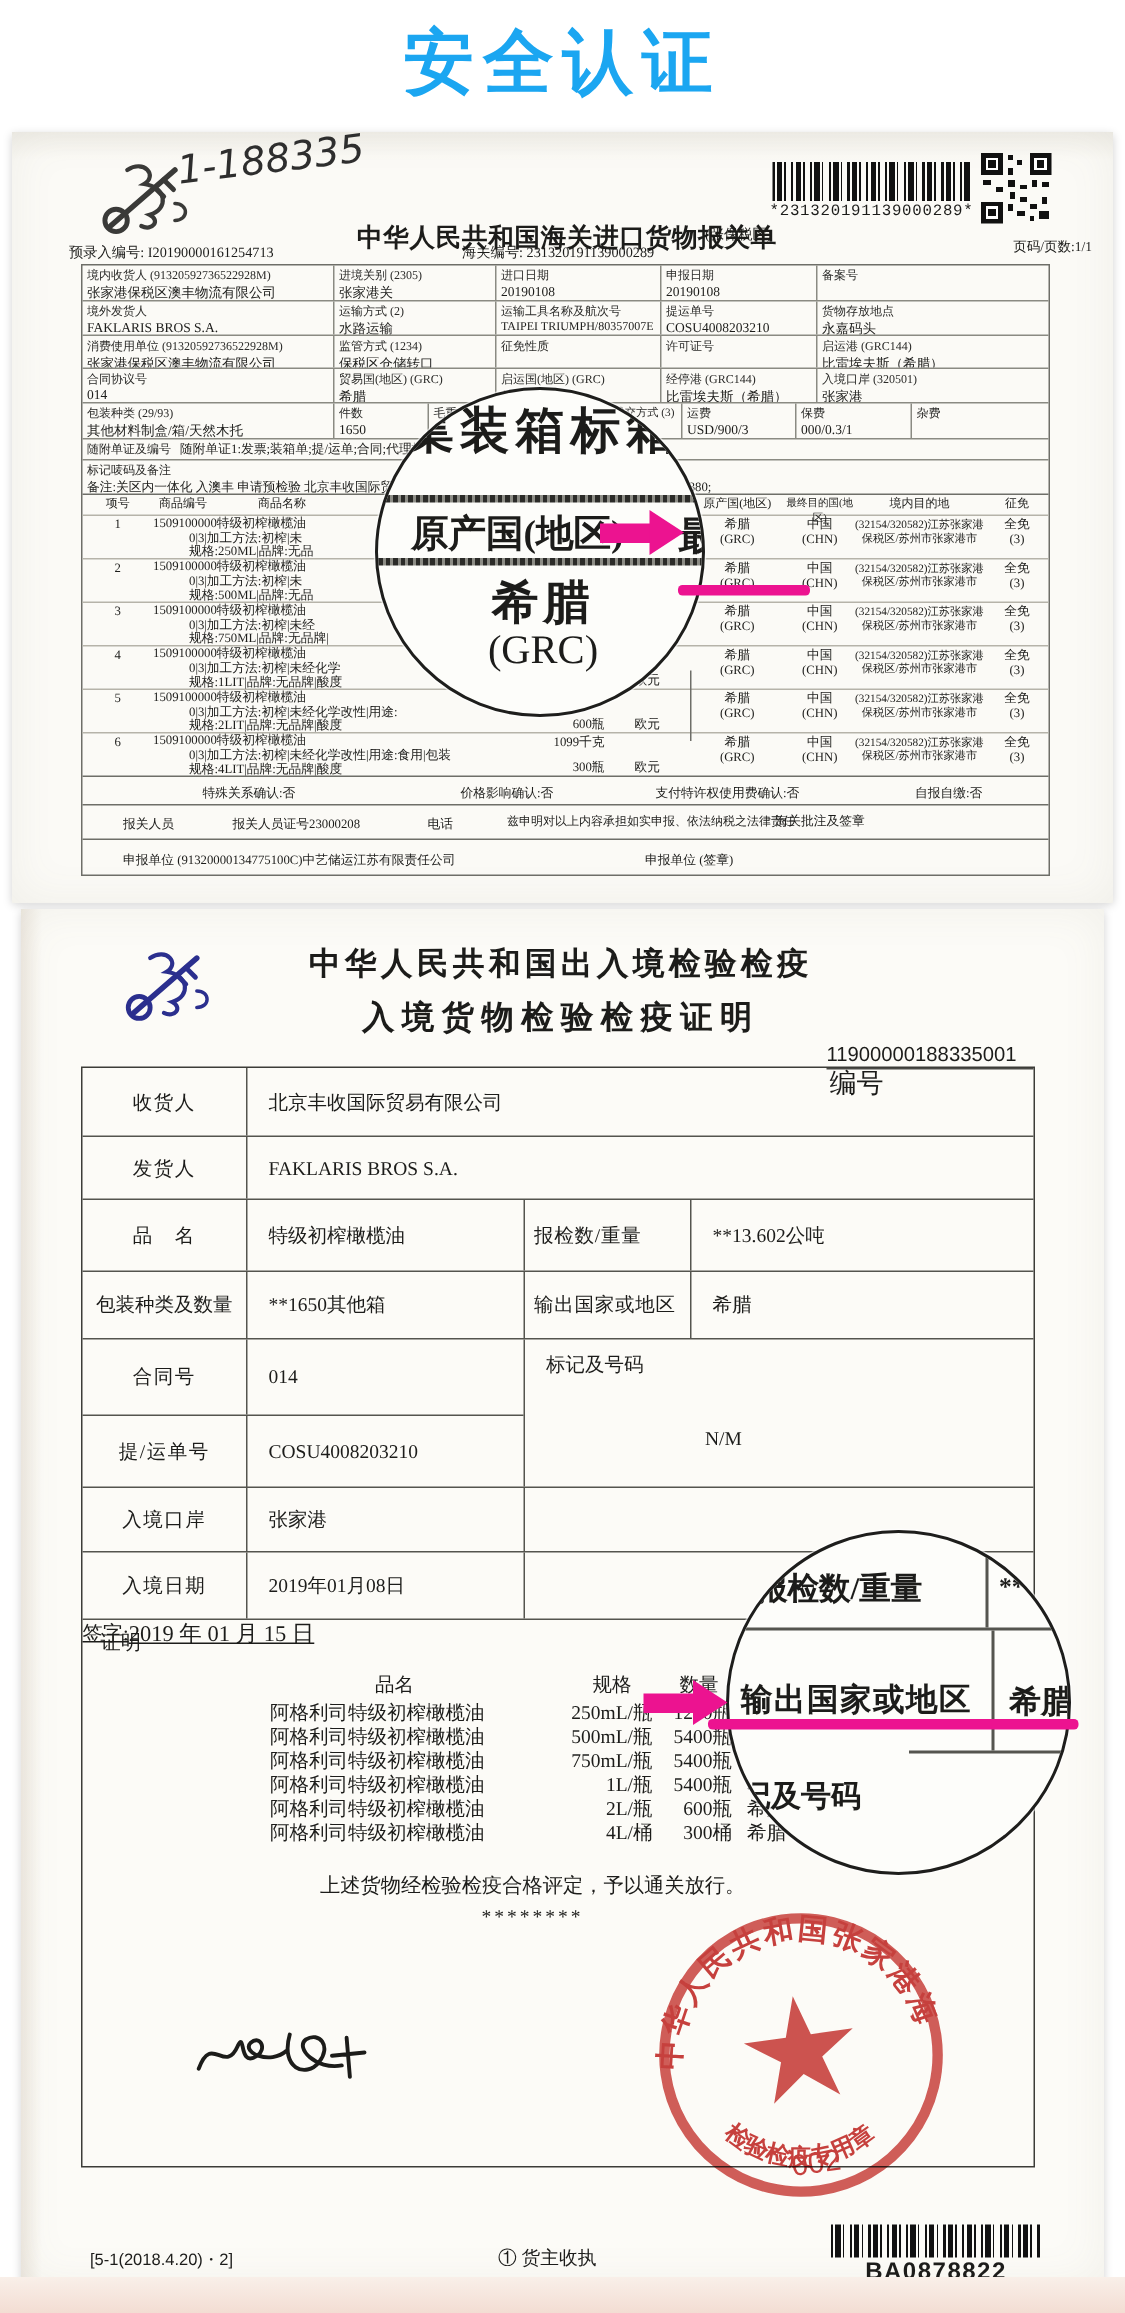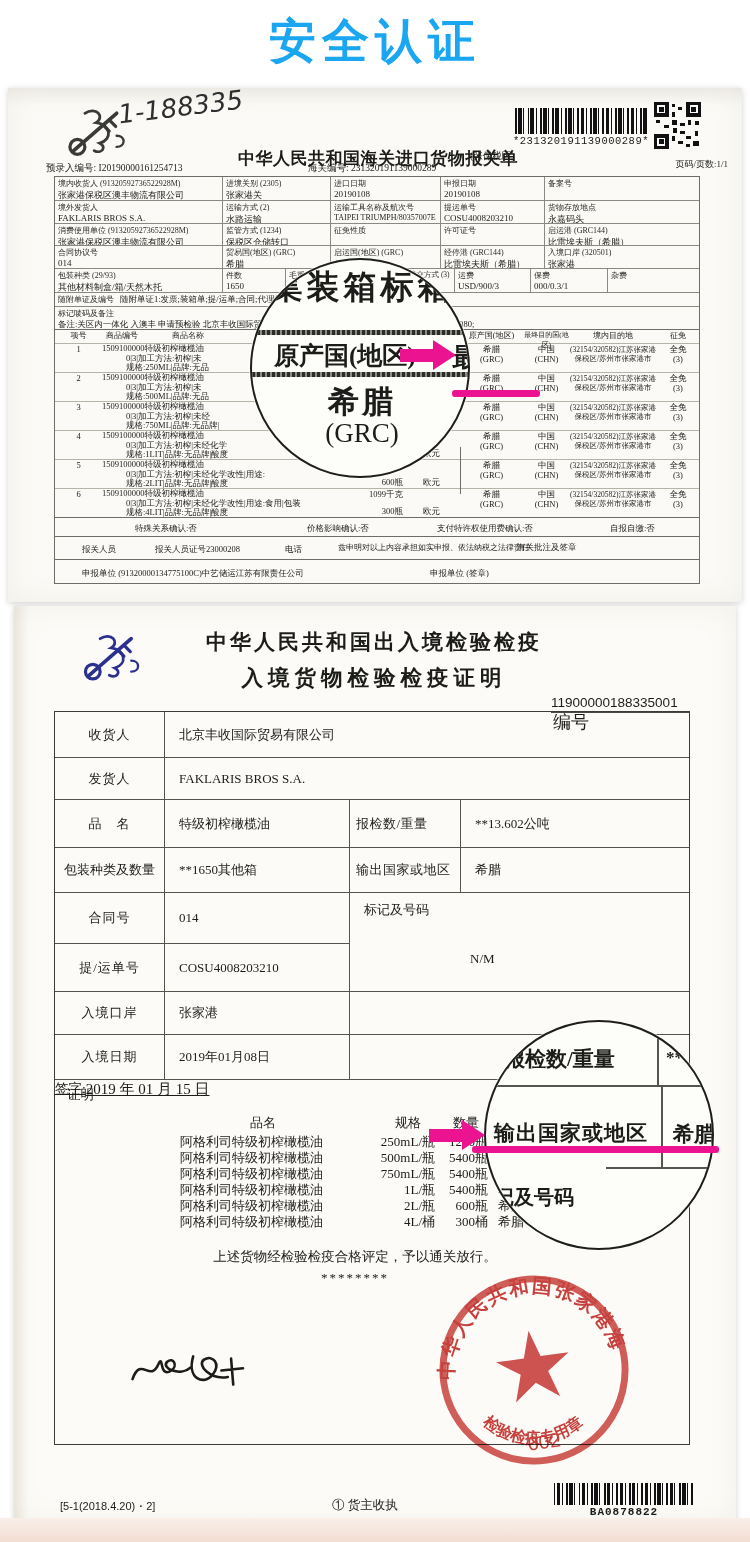--- a/index.html
+++ b/index.html
@@ -114,22 +114,22 @@
   #stamp { left:421px; top:665px; width:198px; height:198px; transform:rotate(-8deg);
     mix-blend-mode:multiply; opacity:.92; z-index:3; }
   #sig { left:112px; top:740px; width:130px; height:50px; z-index:4; }
   
   #mag2 div { font-weight:bold; }
   .thinline { background:#55554f; }
   
   #d2-f-left { left:46px; top:893px; font-size:11px; font-family:"Liberation Sans","DejaVu Sans",sans-serif; }
   #d2-f-center { left:318px; top:891px; font-size:12.5px; }
   #d2-bc { left:540px; top:877px; width:140px; height:22px; }
-  #d2-bc-text { left:540px; top:900px; width:140px; text-align:center; font-size:11px; font-weight:bold;
-    font-family:Liberation Mono, monospace; letter-spacing:1px; }
+  #d2-bc-text { left:540px; top:900px; width:140px; text-align:center; font-size:16px; font-weight:bold;
+    font-family:Liberation Sans, sans-serif; letter-spacing:1px; }
 </style>
 </head>
 <body>
 
 <div id="page-title">安全认证</div>
 
 <div id="doc1" class="paper">
 
   <div class="abs emblem" style="left:52px;top:16px;width:74px;height:56px;">
     <svg viewBox="0 0 70 60" width="74" height="56">

